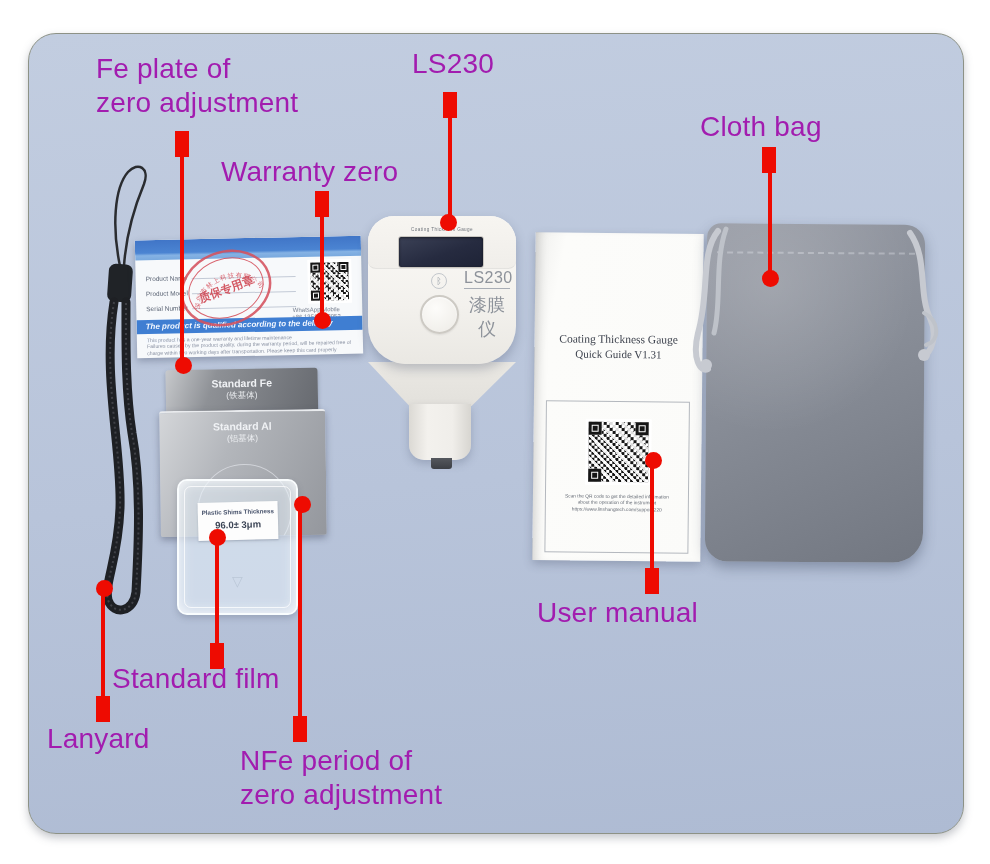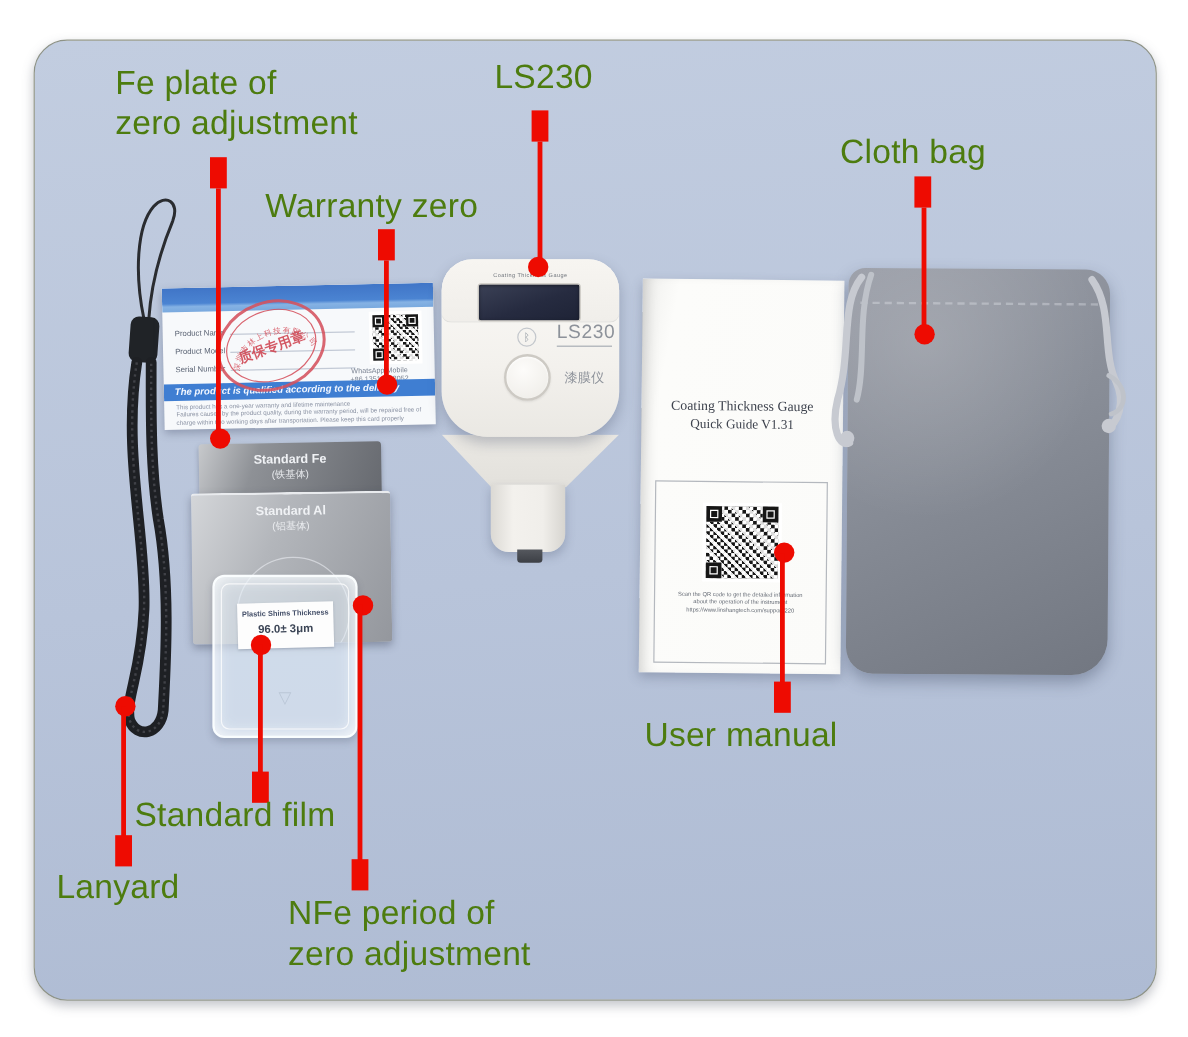--- a/index.html
+++ b/index.html
@@ -5,21 +5,21 @@
   html,body{margin:0;padding:0;background:#ffffff;}
   .stage{position:relative;width:990px;height:864px;background:#ffffff;overflow:hidden;
          font-family:"Liberation Sans",sans-serif;}
 
   
   .photo-card{position:absolute;left:28px;top:33px;width:934px;height:799px;border-radius:28px;
     background:linear-gradient(175deg,#c2cde0 0%,#b8c4da 55%,#aebbd3 100%);
     border:1px solid #8d9286;box-shadow:0 4px 9px rgba(90,95,110,.35);}
 
   
-  .lbl{position:absolute;font-size:28px;line-height:34px;color:#4d7c0f;letter-spacing:.2px;white-space:nowrap;}
+  .lbl{position:absolute;font-size:28px;line-height:34px;color:#a21caf;letter-spacing:.2px;white-space:nowrap;}
   .red-rect{position:absolute;width:14px;height:26px;background:#ee0b01;}
   .red-line{position:absolute;width:4px;background:#ee0b01;}
   .red-dot{position:absolute;width:17px;height:17px;border-radius:50%;background:#ee0b01;}
 
   
   .lanyard-svg{position:absolute;left:78px;top:158px;}
 
   
   .wcard{position:absolute;left:136px;top:238px;width:226px;height:118px;background:#f7f9fb;
     transform:rotate(-1.2deg);box-shadow:0 3px 7px rgba(60,70,95,.35);overflow:hidden;}
@@ -80,21 +80,21 @@
     background:linear-gradient(#f7f5f1,#f0eeea);border-bottom:1px solid rgba(90,95,105,.12);}
   .dev-cap{position:absolute;left:0;right:0;top:11px;text-align:center;
     font-size:4.6px;letter-spacing:.4px;color:#70757c;}
   .dev-screen{position:absolute;left:30px;top:20px;width:84px;height:30px;border-radius:3px;
     background:linear-gradient(160deg,#3b4156 0%,#262b40 55%,#1e2336 100%);
     border:1px solid #c9c6c0;box-shadow:inset 0 1px 3px rgba(0,0,0,.5);}
   .dev-bt{position:absolute;left:63px;top:57px;width:14px;height:14px;border-radius:50%;
     border:1px solid #c3c7cc;color:#99a0a8;font-size:9px;line-height:14px;text-align:center;}
   .dev-model{position:absolute;left:96px;top:53px;width:46px;text-align:center;color:#8d929a;}
   .dev-model .m{font-size:16px;letter-spacing:.5px;border-bottom:1px solid #a8adb5;padding-bottom:1px;}
-  .dev-model .cn{font-size:11px;margin-top:18px;}
+  .dev-model .cn{font-size:18px;margin-top:4px;}
   .dev-btn{position:absolute;left:52px;top:79px;width:35px;height:35px;border-radius:50%;
     border:2px solid #cdcac4;background:radial-gradient(circle at 40% 32%,#fdfcfa,#edebe6);
     box-shadow:inset 0 1px 2px rgba(255,255,255,.9),0 1px 2px rgba(0,0,0,.08);}
   .dev-taper{position:absolute;left:368px;top:362px;width:148px;height:44px;
     background:linear-gradient(#eae8e3,#e3e1dc);
     clip-path:polygon(0 0,100% 0,70% 100%,28% 100%);}
   .dev-neck{position:absolute;left:409px;top:404px;width:62px;height:56px;border-radius:0 0 15px 15px;
     background:linear-gradient(90deg,#dbd9d4,#f3f1ed 30%,#f0eeea 70%,#d7d5d0);
     box-shadow:0 4px 8px rgba(75,85,110,.28);}
   .dev-probe{position:absolute;left:431px;top:458px;width:21px;height:11px;border-radius:0 0 3px 3px;

